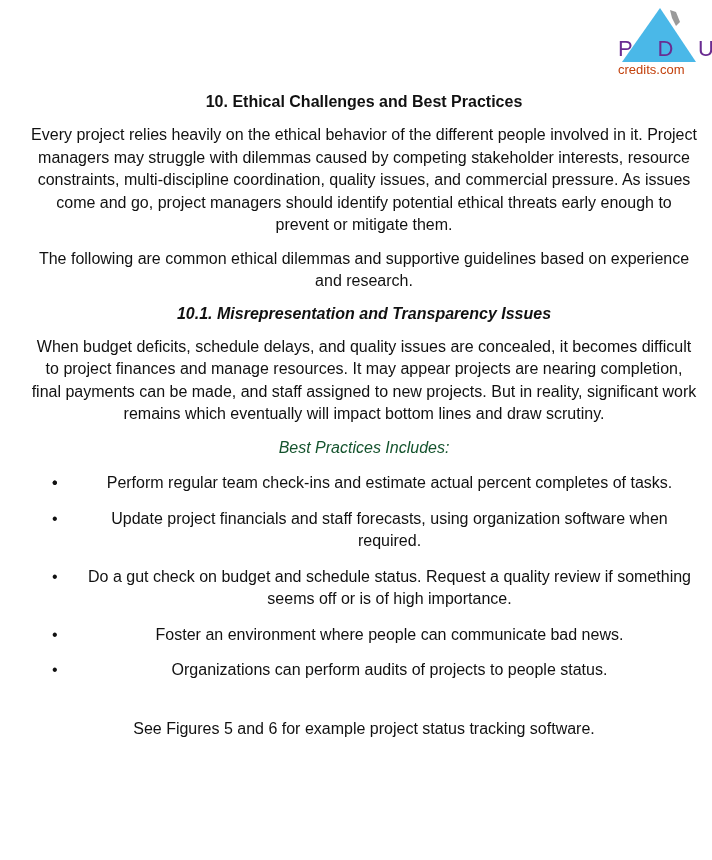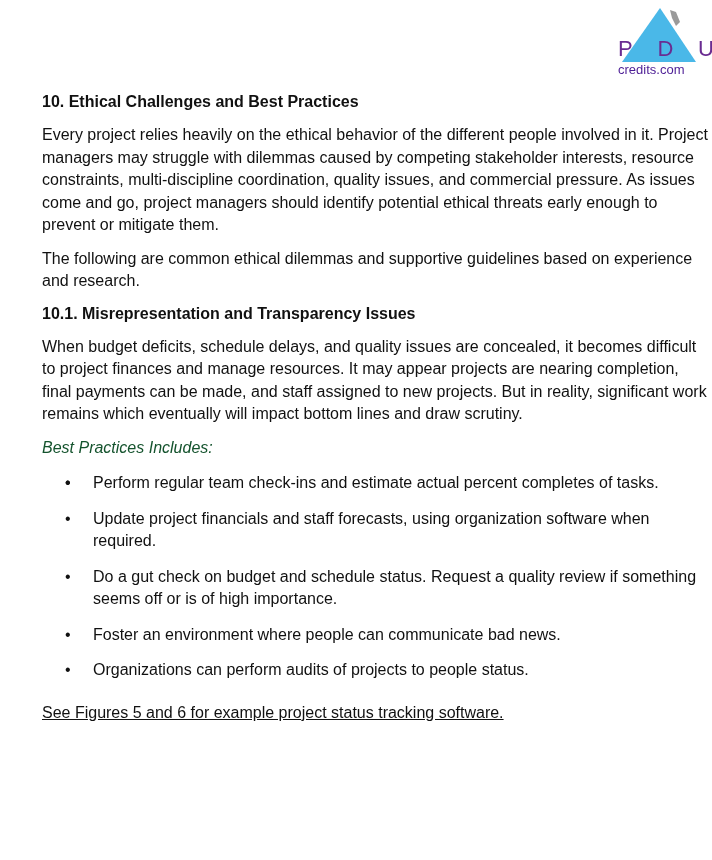--- a/index.html
+++ b/index.html
@@ -2,30 +2,30 @@
 <html><head>
 <meta charset="utf-8">
 <style>
   html, body { margin: 0; padding: 0; background: #ffffff; }
   body { width: 712px; height: 860px; position: relative; overflow: hidden;
          font-family: "Liberation Sans", sans-serif; color: #111111; }
   .logo { position: absolute; left: 612px; top: 6px; width: 100px; height: 70px; }
   .logo svg { position: absolute; left: 0; top: 0; }
   .logo .letters { position: absolute; top: 30px; left: 6px; width: 96px; display: flex;
                    justify-content: space-between; font-size: 22px; color: #6a2c91; font-family: "Liberation Sans", sans-serif; }
-  .logo .domain { position: absolute; top: 56px; left: 6px; font-size: 13px; color: #4c1d95; }
-  .content { position: absolute; left: 42px; top: 92px; width: 670px; font-size: 16px; line-height: 22.5px; }
+  .logo .domain { position: absolute; top: 56px; left: 6px; font-size: 13px; color: #c2410c; }
+  .content { position: absolute; left: 29px; top: 92px; width: 670px; font-size: 16px; line-height: 22.5px; text-align: center; }
   h2 { font-size: 16px; font-weight: bold; margin: 0 0 12px 0; line-height: 20px; }
-  h3 { font-size: 16px; font-weight: bold; margin: 0 0 12px 0; line-height: 20px; }
+  h3 { font-size: 16px; font-weight: bold; margin: 0 0 12px 0; line-height: 20px; font-style: italic; }
   p { margin: 0 0 11px 0; }
   .em { font-style: italic; color: #14532d; }
   ul { list-style: none; margin: 0; padding: 0; }
   li { position: relative; padding-left: 51px; margin: 0 0 13px 0; }
   li .bullet { position: absolute; left: 23px; top: 0; }
-  .footer-note { margin-top: 20px; text-decoration: underline; }
+  .footer-note { margin-top: 36px; }
 </style>
 </head>
 <body>
 
 <div class="logo">
   <svg width="100" height="60">
     <polygon points="48,2 84,56 10,56" fill="#4ab8e8"></polygon>
     <polygon points="58,4 64,6 68,16 64,20 60,12" fill="#9a9a9a"></polygon>
   </svg>
   <div class="letters">

